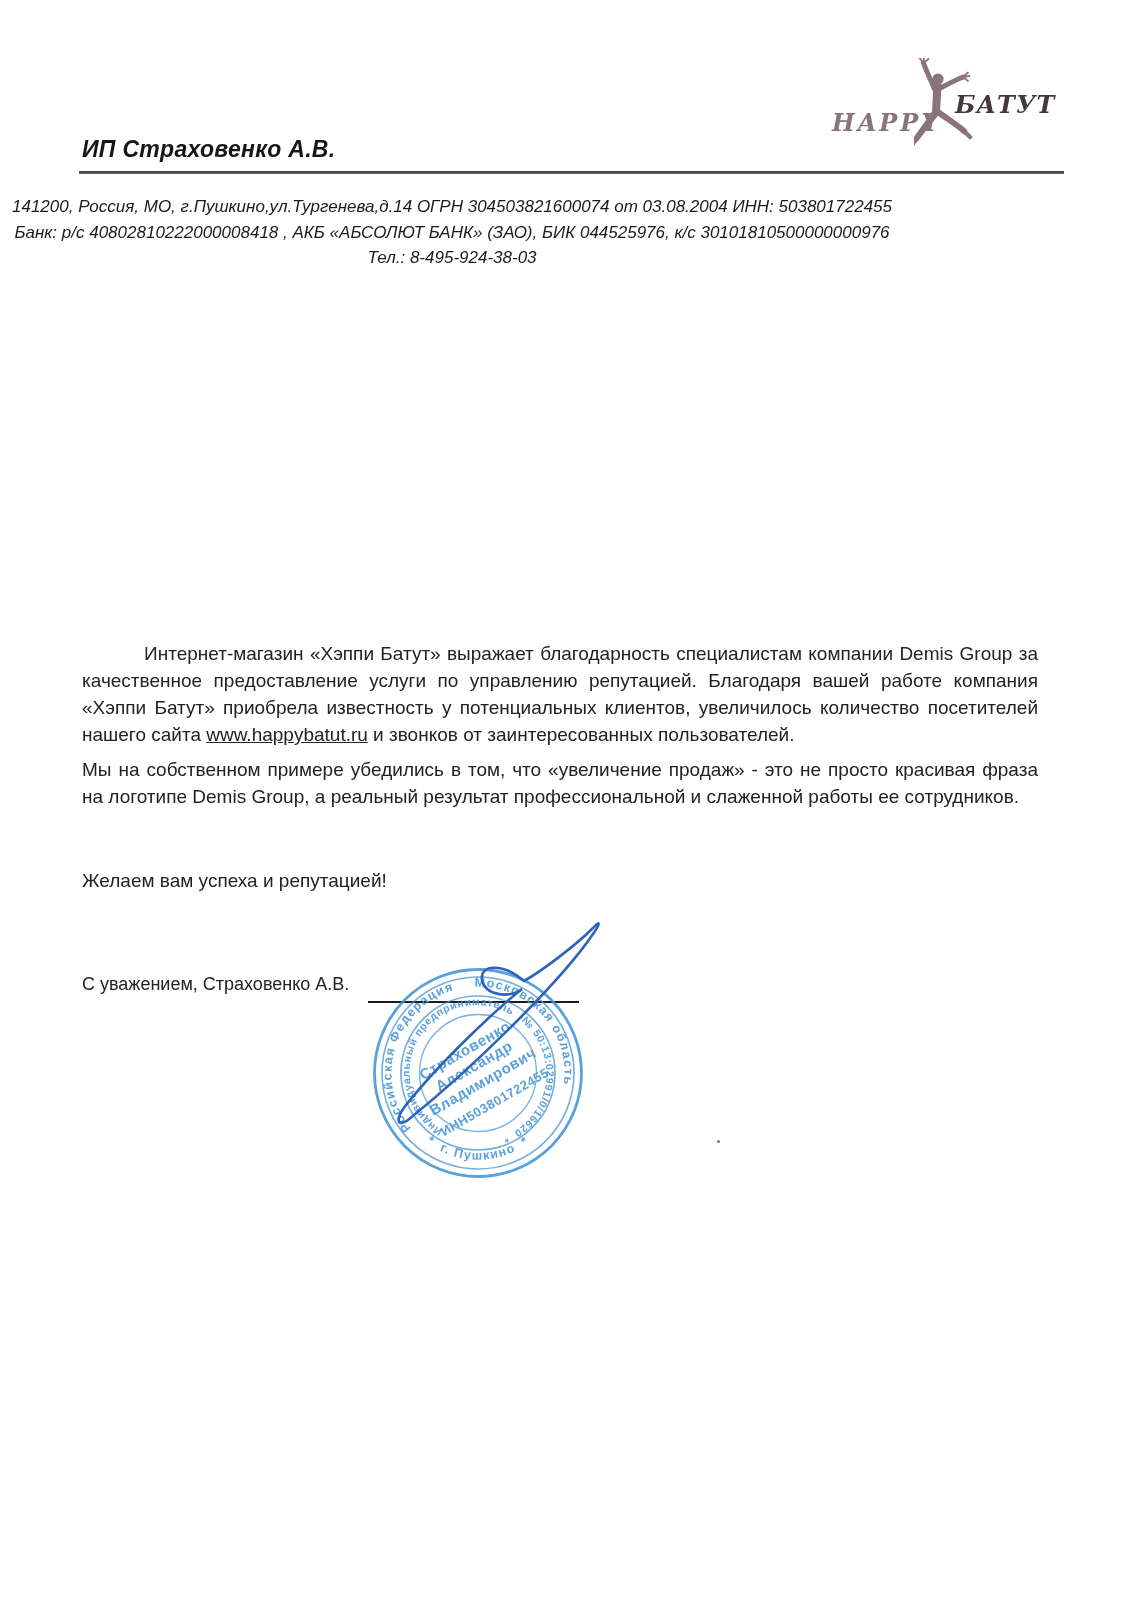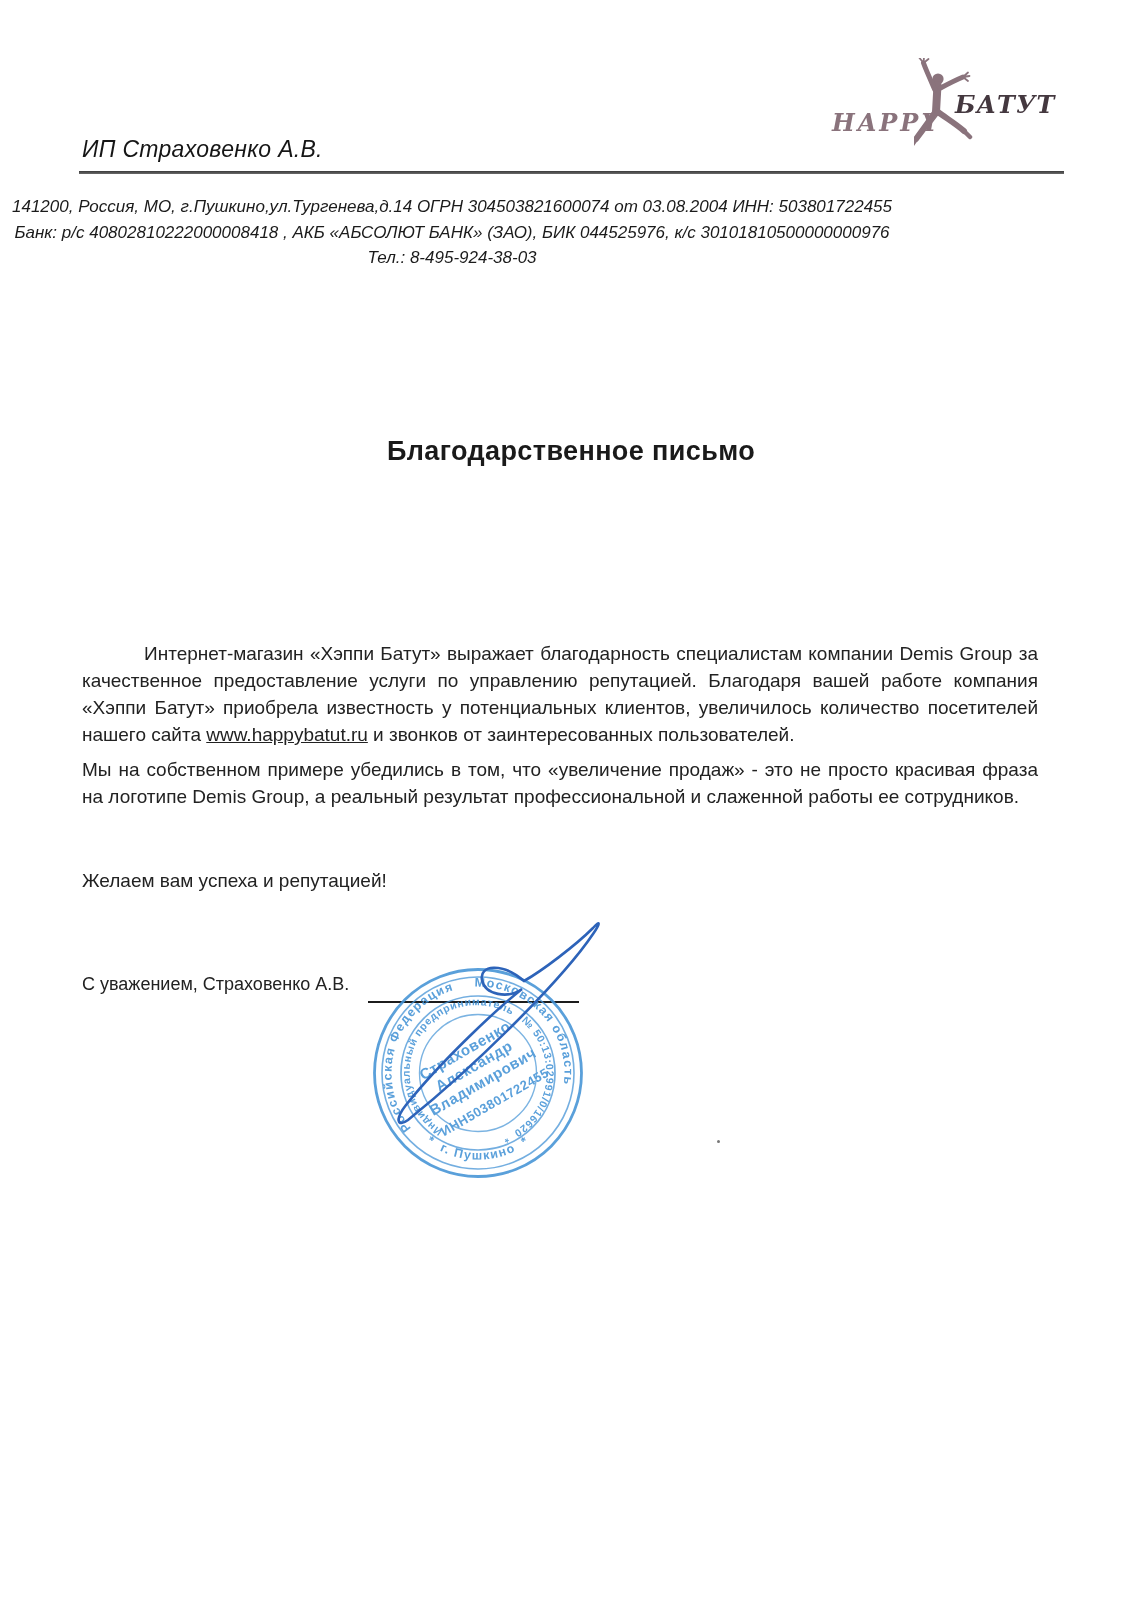--- a/index.html
+++ b/index.html
@@ -6,21 +6,21 @@
   .page{
     position:relative;
     width:1142px;height:1600px;
     background:#ffffff;
     margin:0 auto;
     font-family:"Liberation Sans", sans-serif;
     overflow:hidden;
   }
   .company-name{
     position:absolute;left:82px;top:136px;
-    font-size:23px;font-weight:normal;font-style:italic;
+    font-size:23px;font-weight:bold;font-style:italic;
     color:#161616;letter-spacing:.3px;
   }
   .header-rule{
     position:absolute;left:79px;top:171px;width:985px;height:3px;
     background:linear-gradient(to bottom,#3a3a3a,#6a6a6a);
   }
   .logo{position:absolute;left:818px;top:50px;width:240px;height:115px;}
   .logo-happy{
     position:absolute;left:14px;top:58px;
     font-size:24px;font-weight:bold;font-style:italic;
@@ -111,21 +111,20 @@
   </div>
 
   <div class="company-name">ИП Страховенко А.В.</div>
   <div class="header-rule"></div>
 
   <div class="address">
     <div>141200, Россия, МО, г.Пушкино,ул.Тургенева,д.14 ОГРН 304503821600074 от 03.08.2004  ИНН: 503801722455</div>
     <div>Банк: р/с 40802810222000008418 , АКБ «АБСОЛЮТ БАНК» (ЗАО), БИК 044525976, к/с 30101810500000000976  Тел.: 8-495-924-38-03</div>
   </div>
 
-  <h1 class="title">Благодарственное письмо</h1>
 
   <p class="para p1"><span>Интернет-магазин «Хэппи Батут» выражает благодарность специалистам компании Demis Group за качественное предоставление услуги по управлению репутацией. Благодаря вашей работе компания «Хэппи Батут» приобрела известность у потенциальных клиентов, увеличилось количество посетителей нашего сайта </span><span class="link">www.happybatut.ru</span><span> и звонков от заинтересованных пользователей.</span></p>
 
   <p class="para p2">Мы на собственном примере убедились в том, что «увеличение продаж» - это не просто красивая фраза на логотипе Demis Group, а реальный результат профессиональной и слаженной работы ее сотрудников.</p>
 
   <p class="wish">Желаем вам успеха и репутацией!</p>
 
   <p class="signoff">С уважением, Страховенко А.В.</p>
   <div class="sig-line"></div>
 

